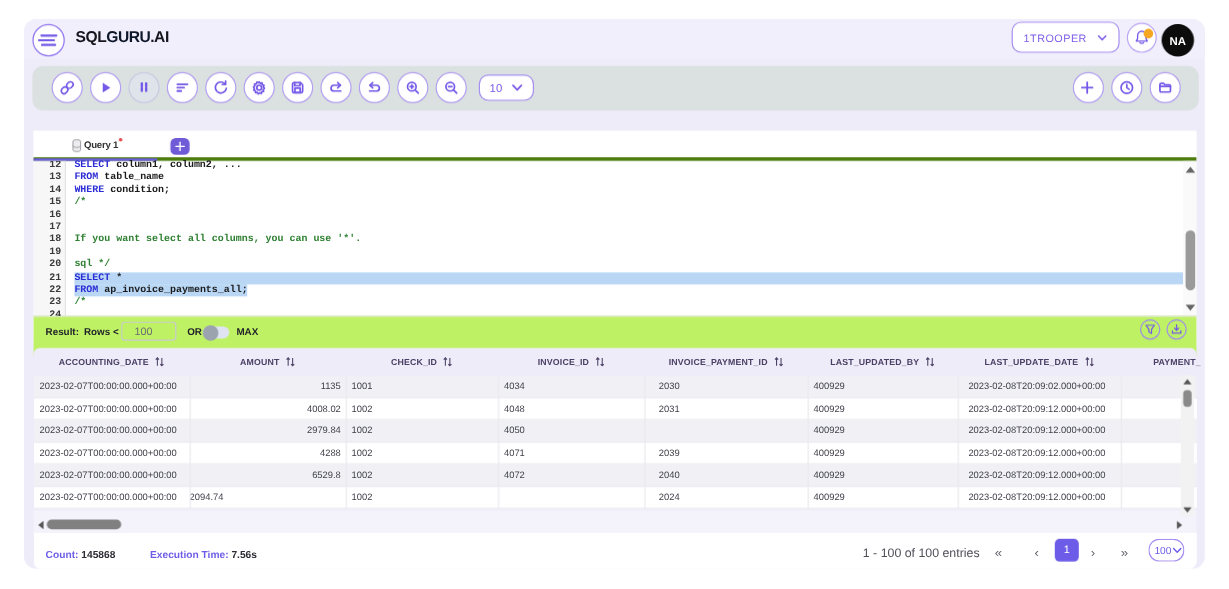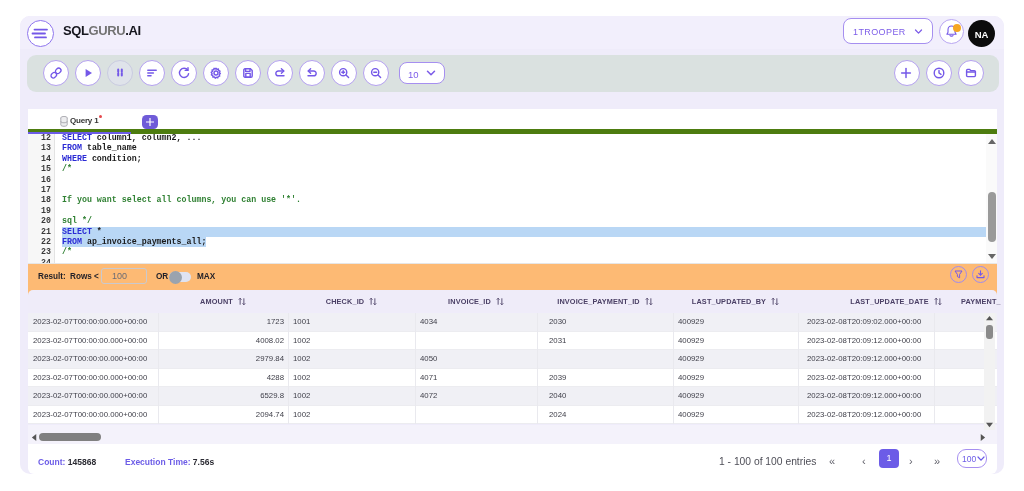--- a/index.html
+++ b/index.html
@@ -3,56 +3,56 @@
 <meta charset="utf-8">
 <style>
 * { margin:0; padding:0; box-sizing:border-box; }
 html,body { width:1024px; height:491px; background:#fff; font-family:"Liberation Sans", sans-serif; overflow:hidden; }
 .app { position:absolute; left:20px; top:16px; width:984px; height:458px; background:#EFECFA; border-radius:10px; transform:translateZ(0); }
 
 
 .topbar { position:absolute; left:0; top:0; width:984px; height:33px; background:#F2EFFC; border-radius:10px 10px 0 0; }
 .burger { position:absolute; left:6.5px; top:3.5px; width:27px; height:27px; border-radius:50%; background:#fff; border:1.4px solid #8F75EE; }
 .logo { will-change:transform; position:absolute; left:43px; top:7px; font-size:13px; font-weight:bold; color:#16161e; letter-spacing:-0.4px; }
-.logo .p { color:#737373; }
+.logo .p { color:#0f172a; }
 .acct { position:absolute; left:823px; top:2px; width:90px; height:26px; background:#fff; border:1.3px solid #A68FF0; border-radius:8px; }
 .acct .t { will-change:transform; position:absolute; left:9px; top:8px; font-size:9px; color:#7C5CE8; letter-spacing:0.4px; }
 .bellwrap { position:absolute; left:919px; top:3px; width:25px; height:25px; border-radius:50%; background:#fff; border:1.2px solid #B9A6F2; }
 .avatar { will-change:transform; position:absolute; left:948px; top:3.5px; width:27px; height:27px; border-radius:50%; background:#0c0c0c; }
 
 
 .toolbar { position:absolute; left:7px; top:39px; width:972px; height:37px; background:#DAE1E0; border-radius:9px; }
 .cbtn { position:absolute; top:5px; width:26px; height:26px; border-radius:50%; background:#fff; border:1.2px solid #B4A0F0; }
 .cbtn svg { position:absolute; left:4.8px; top:4.8px; }
 .cbtn.dis { background:#DFE3EA; border-color:#C9CBE0; }
 .numsel { position:absolute; left:372px; top:7px; width:46px; height:22px; background:#fff; border:1.3px solid #A68FF0; border-radius:8px; }
 .numsel .t { will-change:transform; position:absolute; left:8px; top:6px; font-size:9.5px; color:#7C5CE8; }
 
 
 .panel { position:absolute; left:8px; top:93px; width:969px; height:176px; background:#fff; }
-.tabrow { position:absolute; left:0; top:0; width:100%; height:25px; background:#fff; border-bottom:5px solid #4d7c0f; }
+.tabrow { position:absolute; left:0; top:0; width:100%; height:25px; background:#fff; border-bottom:3px solid #4d7c0f; }
 .tab { position:absolute; left:0; top:0; width:103px; height:25px; border-bottom:2.5px solid #6C5CE7; }
 .tabtxt { will-change:transform; position:absolute; left:42px; top:7px; font-size:8px; font-weight:bold; color:#333; letter-spacing:-0.2px; }
 .star { position:absolute; left:71px; top:5.5px; width:3px; height:3px; border-radius:50%; background:#E5484D; }
 .plusbtn { position:absolute; left:114px; top:6px; width:15.5px; height:14px; background:#6F5BD8; border-radius:4.5px; }
 
 
 .codewrap { position:absolute; left:0; top:25px; width:100%; height:129px; overflow:hidden; }
 .gutter { position:absolute; left:0; top:0; width:27px; height:129px; background:#F7F7F7; border-right:1px solid #E3E3E3; }
 .lnum { will-change:transform; position:absolute; left:0; width:23px; text-align:right; color:#3a3a3a; font-family:"Liberation Mono", monospace; font-size:8.3px; line-height:10.4px; font-weight:bold; }
 .cline { will-change:transform; position:absolute; left:34px; color:#1a1a1a; font-family:"Liberation Mono", monospace; font-size:8.3px; line-height:10.4px; white-space:pre; font-weight:bold; }
 .kw { color:#2B2BD5; }
 .cm { color:#2F8032; }
 .selband { position:absolute; background:#B9D7F5; height:10.4px; }
 
 .evsb { position:absolute; left:958px; top:0; width:11px; height:129px; background:#FAFAFA; }
 .evthumb { position:absolute; left:1.5px; top:58px; width:8px; height:50px; background:#9A9A9A; border-radius:4px; }
 
 
-.resbar { position:absolute; left:0; top:154px; width:100%; height:34px; background:#fdba74; border-top:1px solid #E6E6E6; font-size:8.2px; font-weight:bold; color:#1f1f28; }
+.resbar { position:absolute; left:0; top:154px; width:100%; height:34px; background:#bef264; border-top:1px solid #E6E6E6; font-size:8.2px; font-weight:bold; color:#1f1f28; }
 .resbar .lbl { will-change:transform; position:absolute; top:8px; }
 .resinput { will-change:transform; position:absolute; left:73px; top:4px; width:46px; height:16px; border:1px solid #C9C9CF; border-radius:3px; font-size:9px; color:#6c6c74; line-height:15px; padding-left:10px; font-weight:normal; }
 .toggle { position:absolute; left:141px; top:8px; width:22px; height:10px; background:#DFE3F2; border-radius:6px; }
 .toggle .knob { position:absolute; left:0px; top:-1.5px; width:13px; height:13px; border-radius:50%; background:#9AA3AE; }
 
 
 .tbl { position:absolute; left:8px; top:274px; width:969px; }
 .thead { position:absolute; left:0; top:0; width:969px; height:22px; background:#EFECF9; border-radius:5px 5px 0 0; }
 .th { will-change:transform; position:absolute; top:0; height:22px; font-size:7.3px; font-weight:bold; color:#4B4066; letter-spacing:0.15px; display:flex; align-items:center; justify-content:center; }
 .trow { position:absolute; left:0; width:969px; height:18.5px; background:#fff; border-bottom:1px solid #ECECF0; }
@@ -311,20 +311,26 @@
               <path d="M1 5.8 L1 7.6 L8 7.6 L8 5.8"></path>
             </g>
           </svg>
       </div>
     </div>
   </div>
 
   <div style="position:absolute;left:8px;top:409px;width:969px;height:19px;background:#F4F2FB"></div>
   <div class="tbl" id="tbl">
       <div class="thead">
+        <div class="th" style="left:0px;width:130px;">ACCOUNTING_DATE<svg style="margin-left:5px" width="8" height="9" viewBox="0 0 9 10">
+            <g stroke="#4B4066" stroke-width="1" fill="none">
+              <path d="M2.4 8.6 L2.4 1.4 M0.9 2.9 L2.4 1.3 L3.9 2.9"></path>
+              <path d="M6.6 1.4 L6.6 8.6 M5.1 7.1 L6.6 8.7 L8.1 7.1"></path>
+            </g>
+          </svg></div>
         <div class="th" style="left:130px;width:130px;">AMOUNT<svg style="margin-left:5px" width="8" height="9" viewBox="0 0 9 10">
             <g stroke="#4B4066" stroke-width="1" fill="none">
               <path d="M2.4 8.6 L2.4 1.4 M0.9 2.9 L2.4 1.3 L3.9 2.9"></path>
               <path d="M6.6 1.4 L6.6 8.6 M5.1 7.1 L6.6 8.7 L8.1 7.1"></path>
             </g>
           </svg></div>
         <div class="th" style="left:260px;width:127px;">CHECK_ID<svg style="margin-left:5px" width="8" height="9" viewBox="0 0 9 10">
             <g stroke="#4B4066" stroke-width="1" fill="none">
               <path d="M2.4 8.6 L2.4 1.4 M0.9 2.9 L2.4 1.3 L3.9 2.9"></path>
               <path d="M6.6 1.4 L6.6 8.6 M5.1 7.1 L6.6 8.7 L8.1 7.1"></path>
@@ -341,41 +347,42 @@
               <path d="M2.4 8.6 L2.4 1.4 M0.9 2.9 L2.4 1.3 L3.9 2.9"></path>
               <path d="M6.6 1.4 L6.6 8.6 M5.1 7.1 L6.6 8.7 L8.1 7.1"></path>
             </g>
           </svg></div>
         <div class="th" style="left:645px;width:125px;">LAST_UPDATED_BY<svg style="margin-left:5px" width="8" height="9" viewBox="0 0 9 10">
             <g stroke="#4B4066" stroke-width="1" fill="none">
               <path d="M2.4 8.6 L2.4 1.4 M0.9 2.9 L2.4 1.3 L3.9 2.9"></path>
               <path d="M6.6 1.4 L6.6 8.6 M5.1 7.1 L6.6 8.7 L8.1 7.1"></path>
             </g>
           </svg></div>
-        <div class="th" style="left:800px;width:136px;">LAST_UPDATE_DATE<svg style="margin-left:5px" width="8" height="9" viewBox="0 0 9 10">
+        <div class="th" style="left:770px;width:136px;">LAST_UPDATE_DATE<svg style="margin-left:5px" width="8" height="9" viewBox="0 0 9 10">
             <g stroke="#4B4066" stroke-width="1" fill="none">
               <path d="M2.4 8.6 L2.4 1.4 M0.9 2.9 L2.4 1.3 L3.9 2.9"></path>
               <path d="M6.6 1.4 L6.6 8.6 M5.1 7.1 L6.6 8.7 L8.1 7.1"></path>
             </g>
           </svg></div>
         <div class="th" style="left:906px;width:63px;justify-content:flex-start;padding-left:27px;">PAYMENT_</div>
       </div>
       <div class="trow alt" style="top:23px">
         <div class="td" style="left:0px;width:130px;padding-left:5px;">2023-02-07T00:00:00.000+00:00</div>
-        <div class="td" style="left:130px;width:130px;text-align:right;padding-right:4px;">1723</div>
+        <div class="td" style="left:130px;width:130px;text-align:right;padding-right:4px;">1135</div>
         <div class="td" style="left:260px;width:127px;padding-left:5px;">1001</div>
         <div class="td" style="left:387px;width:122px;padding-left:5px;">4034</div>
         <div class="td" style="left:509px;width:136px;padding-left:12px;">2030</div>
         <div class="td" style="left:645px;width:125px;padding-left:5px;">400929</div>
         <div class="td" style="left:770px;width:136px;padding-left:9px;">2023-02-08T20:09:02.000+00:00</div>
       </div>
       <div class="trow" style="top:41.5px">
         <div class="td" style="left:0px;width:130px;padding-left:5px;">2023-02-07T00:00:00.000+00:00</div>
         <div class="td" style="left:130px;width:130px;text-align:right;padding-right:4px;">4008.02</div>
         <div class="td" style="left:260px;width:127px;padding-left:5px;">1002</div>
+        <div class="td" style="left:387px;width:122px;padding-left:5px;">4048</div>
         <div class="td" style="left:509px;width:136px;padding-left:12px;">2031</div>
         <div class="td" style="left:645px;width:125px;padding-left:5px;">400929</div>
         <div class="td" style="left:770px;width:136px;padding-left:9px;">2023-02-08T20:09:12.000+00:00</div>
       </div>
       <div class="trow alt" style="top:60px">
         <div class="td" style="left:0px;width:130px;padding-left:5px;">2023-02-07T00:00:00.000+00:00</div>
         <div class="td" style="left:130px;width:130px;text-align:right;padding-right:4px;">2979.84</div>
         <div class="td" style="left:260px;width:127px;padding-left:5px;">1002</div>
         <div class="td" style="left:387px;width:122px;padding-left:5px;">4050</div>
         <div class="td" style="left:645px;width:125px;padding-left:5px;">400929</div>
@@ -394,21 +401,21 @@
         <div class="td" style="left:0px;width:130px;padding-left:5px;">2023-02-07T00:00:00.000+00:00</div>
         <div class="td" style="left:130px;width:130px;text-align:right;padding-right:4px;">6529.8</div>
         <div class="td" style="left:260px;width:127px;padding-left:5px;">1002</div>
         <div class="td" style="left:387px;width:122px;padding-left:5px;">4072</div>
         <div class="td" style="left:509px;width:136px;padding-left:12px;">2040</div>
         <div class="td" style="left:645px;width:125px;padding-left:5px;">400929</div>
         <div class="td" style="left:770px;width:136px;padding-left:9px;">2023-02-08T20:09:12.000+00:00</div>
       </div>
       <div class="trow" style="top:115.5px">
         <div class="td" style="left:0px;width:130px;padding-left:5px;">2023-02-07T00:00:00.000+00:00</div>
-        <div class="td" style="left:130px;width:130px;text-align:right;padding-right:4px;">2094.74</div>
+        <div class="td" style="left:130px;width:130px;padding-right:4px;">2094.74</div>
         <div class="td" style="left:260px;width:127px;padding-left:5px;">1002</div>
         <div class="td" style="left:509px;width:136px;padding-left:12px;">2024</div>
         <div class="td" style="left:645px;width:125px;padding-left:5px;">400929</div>
         <div class="td" style="left:770px;width:136px;padding-left:9px;">2023-02-08T20:09:12.000+00:00</div>
       </div>
       <div class="vline" style="left:130px"></div>
       <div class="vline" style="left:260px"></div>
       <div class="vline" style="left:387px"></div>
       <div class="vline" style="left:509px"></div>
       <div class="vline" style="left:645px"></div>

